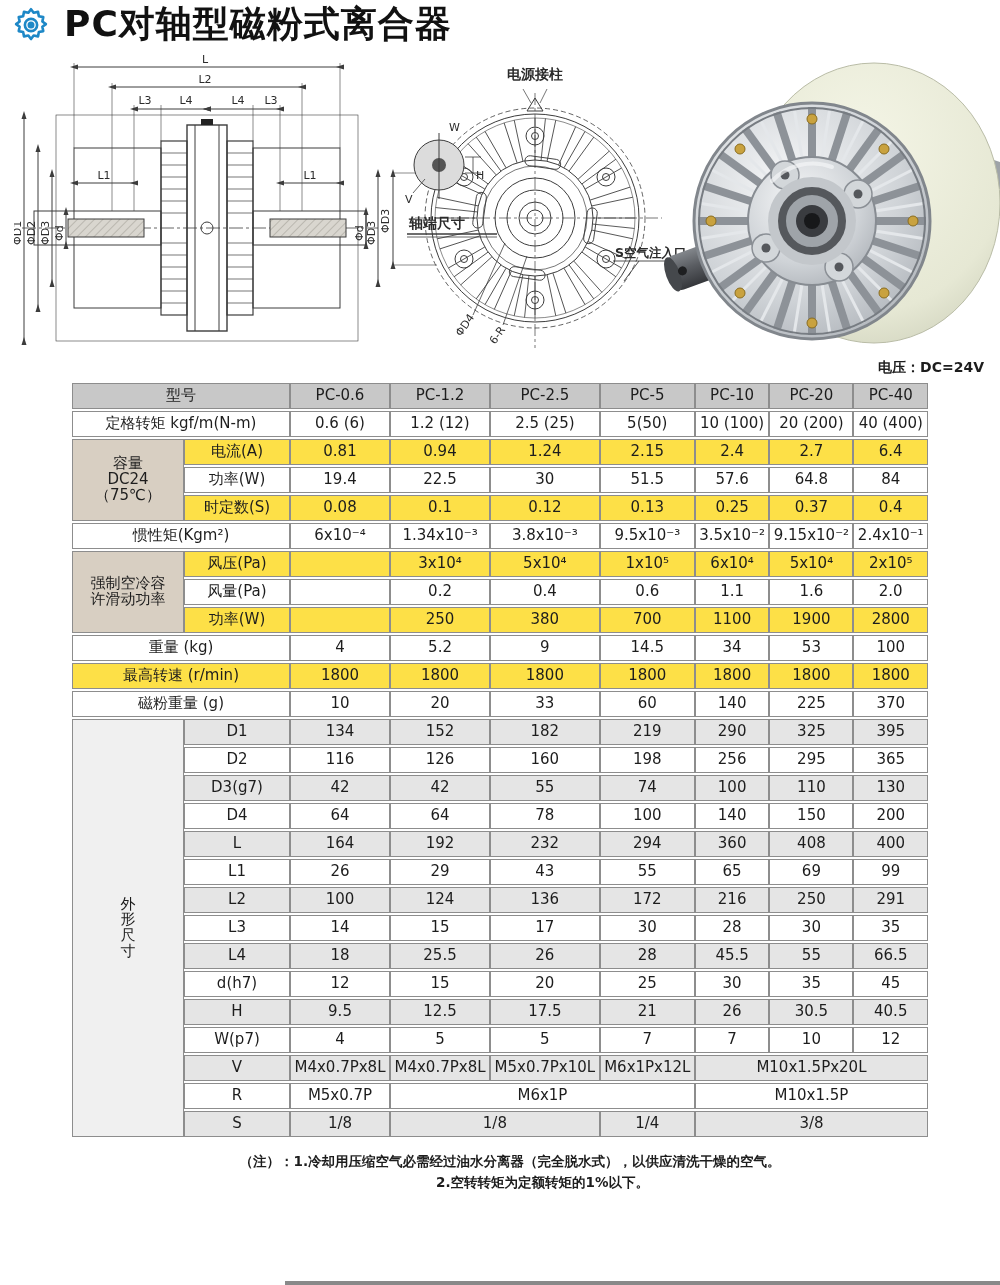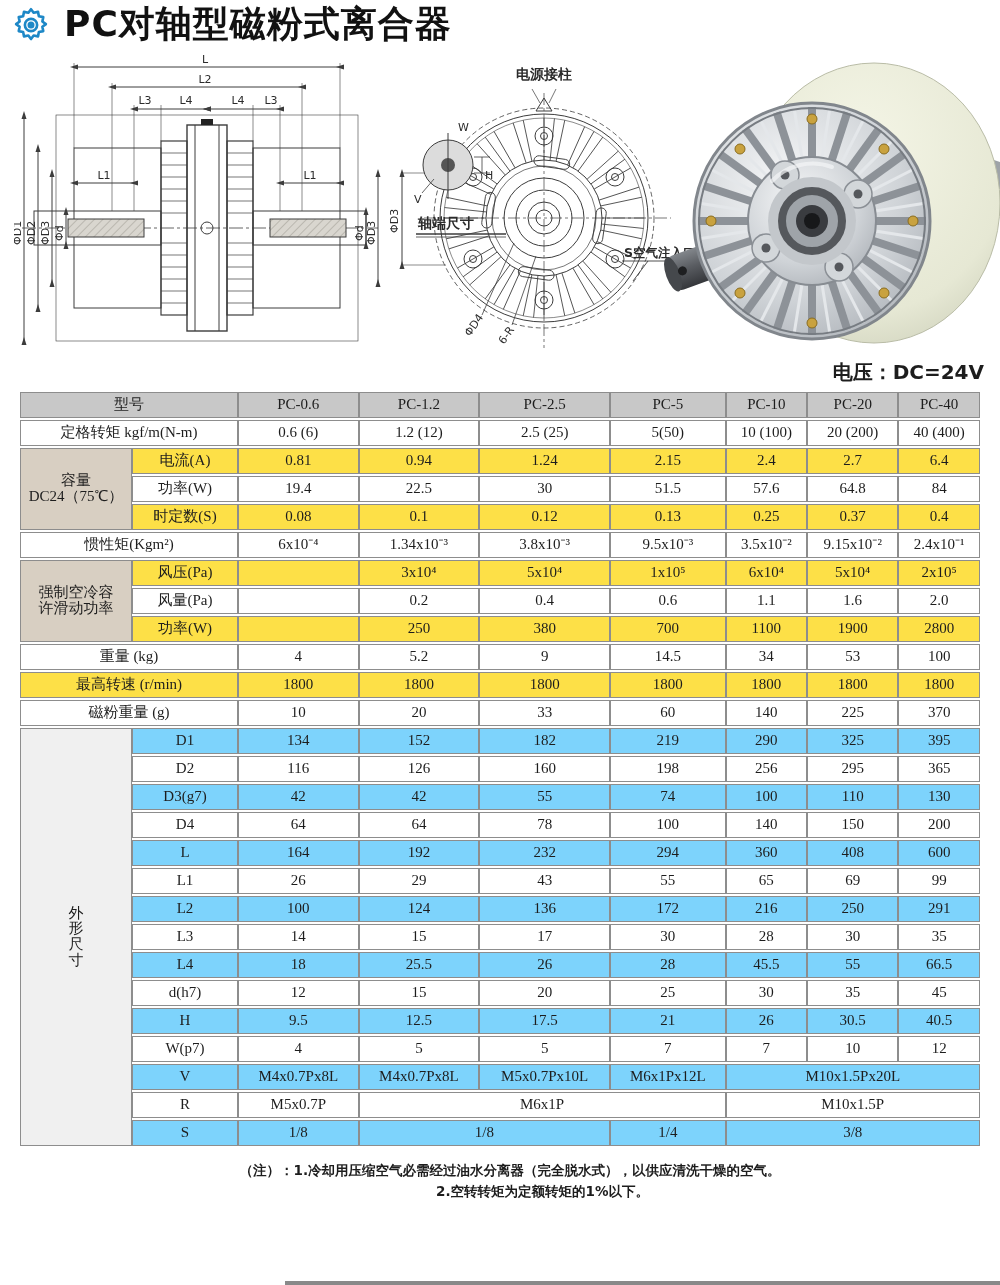--- a/index.html
+++ b/index.html
@@ -8,35 +8,35 @@
 
   
   .hdr-bar { display:flex; align-items:center; gap:12px; padding:0 0 0 10px; }
   .title { font-size:36px; font-weight:bold; letter-spacing:1px; color:#111; }
   .gear-wrap { width:42px; height:42px; flex:0 0 auto; }
 
   
   .figures { position:relative; height:306px; margin-top:4px; }
   .fig { position:absolute; top:0; }
   .fig-side  { left:14px;  width:372px; height:300px; }
-  .fig-front { left:386px; width:312px; height:300px; }
+  .fig-front { left:377px; width:312px; height:300px; }
   .fig-photo { left:662px; width:338px; height:306px; }
   svg text { fill:#2b2b2b; }
   .dimtxt { font-size:11px; }
   .cjk { font-weight:bold; }
 
-  .voltage { text-align:right; padding-right:16px; font-size:20px; font-weight:bold; margin-top:0px; }
+  .voltage { text-align:right; padding-right:16px; font-size:14px; font-weight:bold; margin-top:0px; }
 
   
-  table.spec { border-collapse:separate; border-spacing:0 2px; width:960px; margin:4px auto 0 auto;font-family:Liberation Serif, serif; }
+  table.spec { border-collapse:separate; border-spacing:0 2px; width:856px; margin:4px auto 0 auto; }
   table.spec td { border:1px solid #8d8d8d; text-align:center; height:26px; font-size:15px; padding:1px 3px; line-height:1.05; }
   .tr-hdr  td { background:#c8c8c8; font-size:15px; }
   .tr-white td { background:#ffffff; }
   .tr-tan  td { background:#fde047; }
-  .tr-gray td { background:#7dd3fc; }
+  .tr-gray td { background:#e5e5e5; }
   td.grp-tan { background:#d8cfc2 !important; }
   td.grp-dim { background:#f0f0f0 !important; }
   .pre { white-space:pre-line; }
   td.c1 { width:112px; }
   td.c2 { width:106px; }
   .dimcol { line-height:1.7; font-size:15px; }
 
   
   .notes { margin:12px 0 0 20px; font-size:13.5px; font-weight:bold; line-height:1.55;text-align:center; }
   .notes .l2 { margin-left:65px; }
@@ -506,21 +506,21 @@
       <td>200</td>
     </tr>
     <tr class="tr-gray">
       <td class="c2">L</td>
       <td>164</td>
       <td>192</td>
       <td>232</td>
       <td>294</td>
       <td>360</td>
       <td>408</td>
-      <td>600</td>
+      <td>400</td>
     </tr>
     <tr class="tr-white">
       <td class="c2">L1</td>
       <td>26</td>
       <td>29</td>
       <td>43</td>
       <td>55</td>
       <td>65</td>
       <td>69</td>
       <td>99</td>

